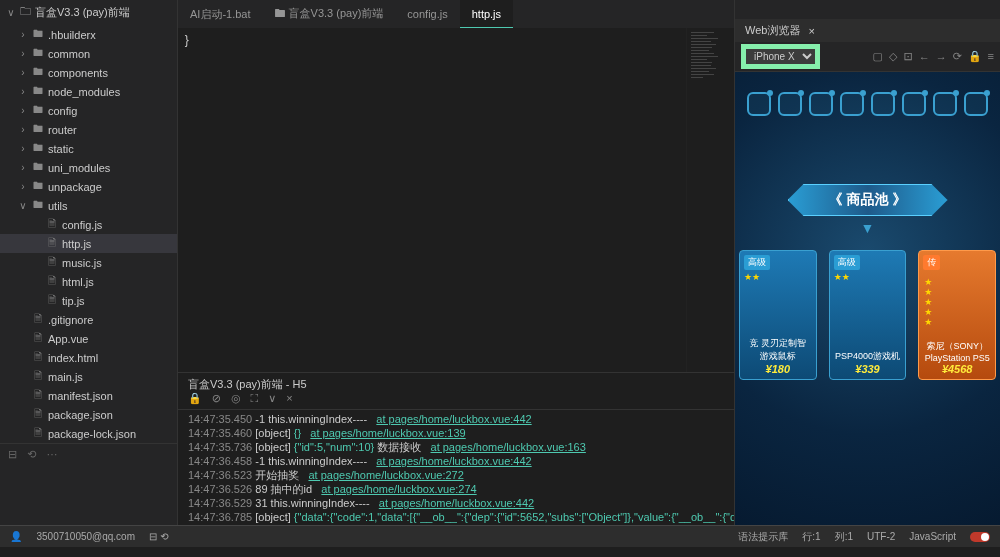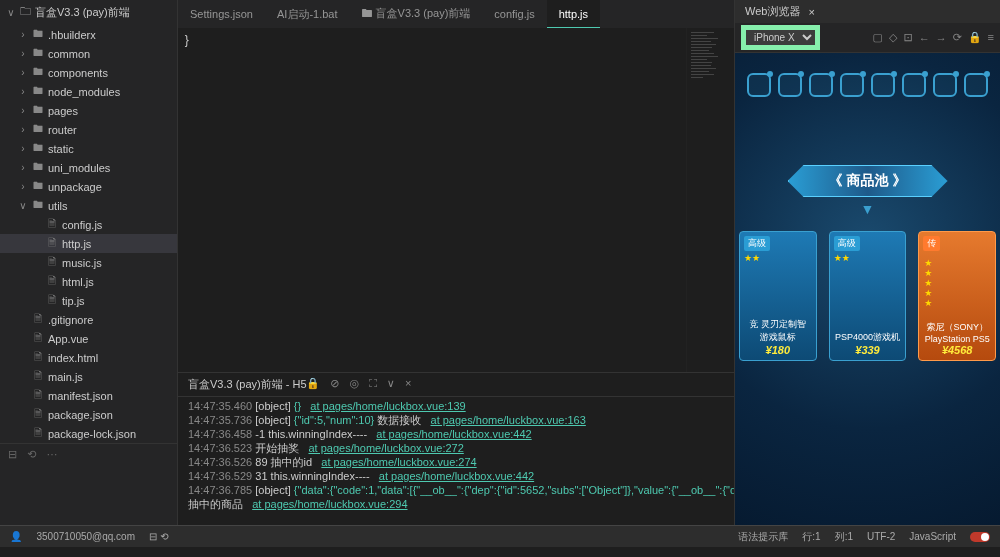--- a/index.html
+++ b/index.html
@@ -23,29 +23,29 @@
 .gutter { width: 44px; text-align: right; color: #555; padding: 4px 10px 0 0; font-family: Consolas, monospace; font-size: 11px; line-height: 16px; }
 .code { flex: 1; font-family: Consolas, monospace; font-size: 12px; line-height: 16px; padding-top: 4px; }
 .code .brace { color: #ccc; }
 .kw-export { color: #c586c0; }
 .kw-default { color: #d19a66; }
 .kw-http { color: #4ec9b0; text-decoration: underline; }
 .minimap { width: 48px; background: #1e1e1e; border-left: 1px solid #222; position: relative; }
 .minimap-lines { position: absolute; top: 4px; left: 4px; right: 4px; }
 .minimap-line { height: 1px; background: #444; margin-bottom: 2px; }
 .console-area { height: 153px; background: #1e1e1e; border-top: 1px solid #333; display: flex; flex-direction: column; }
-.console-header { display: flex; justify-content: flex-start; padding: 4px 10px; font-size: 11px; color: #ccc; border-bottom: 1px solid #333; }
+.console-header { display: flex; justify-content: center; padding: 4px 10px; font-size: 11px; color: #ccc; border-bottom: 1px solid #333; flex-direction: column; }
 .console-tools { display: flex; gap: 10px; color: #888; }
 .console-body { flex: 1; overflow: hidden; padding: 2px 10px; font-family: Consolas, monospace; font-size: 11px; line-height: 14px; }
 .log-line { white-space: nowrap; color: #ccc; }
 .log-ts { color: #888; }
 .log-link { color: #4ec9b0; text-decoration: underline; cursor: pointer; }
 .log-json { color: #4ec9b0; }
 .preview { width: 266px; background: #252526; border-left: 1px solid #333; display: flex; flex-direction: column; }
-.preview-tab { display: flex; align-items: center; padding: 4px 10px; gap: 8px; background: #2d2d2d; font-size: 11px; }
+.preview-tab { display: flex; align-items: center; padding: 4px 10px; gap: 8px; background: #2d2d2d; font-size: 11px; margin-top: 19px; }
 .preview-url { margin: 4px 6px; background: #3c3c3c; color: #ccc; padding: 3px 6px; font-size: 10px; border: 1px solid #555; }
 .preview-toolbar { display: flex; align-items: center; padding: 2px 6px; gap: 6px; border-bottom: 1px solid #333; }
 .device-select { background: #3c3c3c; color: #ccc; border: 5px solid #86efac; font-size: 10px; padding: 1px 4px; }
 .preview-icons { display: flex; gap: 6px; margin-left: auto; color: #888; font-size: 11px; }
 .preview-icons span { cursor: pointer; }
 .phone { flex: 1; background: radial-gradient(circle at 50% 40%, #1a4a6e 0%, #0a2540 60%, #061a30 100%); position: relative; overflow: hidden; }
 .dots-row { display: flex; justify-content: space-around; padding: 20px 8px 8px 8px; }
 .dot { width: 24px; height: 24px; border: 2px solid #3aa0d0; border-radius: 6px; background: rgba(58,160,208,0.1); position: relative; }
 .dot::after { content: ""; position: absolute; top: -4px; right: -4px; width: 6px; height: 6px; background: #3aa0d0; border-radius: 50%; }
 .banner { margin: 60px auto 10px; width: 160px; text-align: center; position: relative; }
@@ -94,21 +94,21 @@
           <span>components</span>
         </div>
         <div class="tree-item indent-1">
           <span class="chev">›</span>
           <span class="icon">🖿</span>
           <span>node_modules</span>
         </div>
         <div class="tree-item indent-1">
           <span class="chev">›</span>
           <span class="icon">🖿</span>
-          <span>pages</span>
+          <span>config</span>
         </div>
         <div class="tree-item indent-1">
           <span class="chev">›</span>
           <span class="icon">🖿</span>
           <span>router</span>
         </div>
         <div class="tree-item indent-1">
           <span class="chev">›</span>
           <span class="icon">🖿</span>
           <span>static</span>
@@ -191,21 +191,20 @@
       </div>
     <div class="side-footer">
       <span>⊟</span>
       <span>⟲</span>
       <span>⋯</span>
     </div>
   </div>
 
   <div class="editor-area">
     <div class="tabs" id="tabs">
-        <div class="tab">Settings.json</div>
         <div class="tab">AI启动-1.bat</div>
         <div class="tab">🖿 盲盒V3.3 (pay)前端</div>
         <div class="tab">config.js</div>
         <div class="tab active">http.js</div>
       </div>
     <div class="editor-body">
       <div class="code">
         <div>&nbsp;&nbsp;<span class="brace">}</span></div>
         <div>&nbsp;</div>
       </div>
@@ -236,20 +235,21 @@
         <div class="console-tools">
           <span>🔒</span>
           <span>⊘</span>
           <span>◎</span>
           <span>⛶</span>
           <span>∨</span>
           <span>×</span>
         </div>
       </div>
       <div class="console-body" id="console-body">
+          <div class="log-line"><span class="log-ts">14:47:35.450</span> <span>-1 this.winningIndex----</span> &nbsp;&nbsp;<span class="log-link">at pages/home/luckbox.vue:442</span></div>
           <div class="log-line"><span class="log-ts">14:47:35.460</span> <span>[object]</span> <span class="log-json">{}</span> &nbsp;&nbsp;<span class="log-link">at pages/home/luckbox.vue:139</span></div>
           <div class="log-line"><span class="log-ts">14:47:35.736</span> <span>[object]</span> <span class="log-json">{"id":5,"num":10}</span> <span>数据接收</span> &nbsp;&nbsp;<span class="log-link">at pages/home/luckbox.vue:163</span></div>
           <div class="log-line"><span class="log-ts">14:47:36.458</span> <span>-1 this.winningIndex----</span> &nbsp;&nbsp;<span class="log-link">at pages/home/luckbox.vue:442</span></div>
           <div class="log-line"><span class="log-ts">14:47:36.523</span> <span>开始抽奖</span> &nbsp;&nbsp;<span class="log-link">at pages/home/luckbox.vue:272</span></div>
           <div class="log-line"><span class="log-ts">14:47:36.526</span> <span>89 抽中的id</span> &nbsp;&nbsp;<span class="log-link">at pages/home/luckbox.vue:274</span></div>
           <div class="log-line"><span class="log-ts">14:47:36.529</span> <span>31 this.winningIndex----</span> &nbsp;&nbsp;<span class="log-link">at pages/home/luckbox.vue:442</span></div>
           <div class="log-line"><span class="log-ts">14:47:36.785</span> <span>[object]</span> <span class="log-json">{"data":{"code":1,"data":[{"__ob__":{"dep":{"id":5652,"subs":["Object"]},"value":{"__ob__":{"dep":"Object"...}</span> </div>
           <div class="log-line"><span>抽中的商品</span> &nbsp;&nbsp;<span class="log-link">at pages/home/luckbox.vue:294</span></div>
         </div>
     </div>

